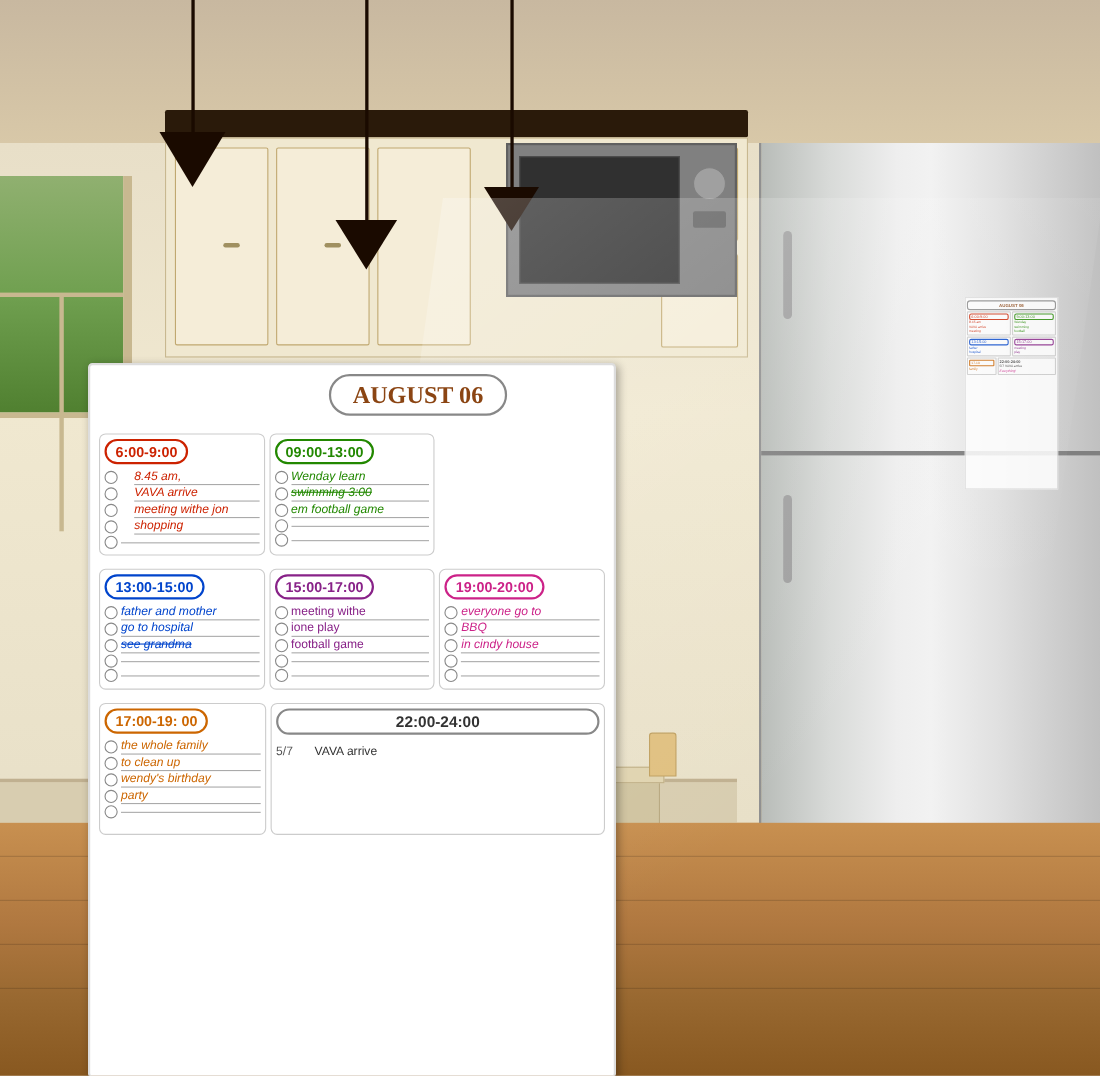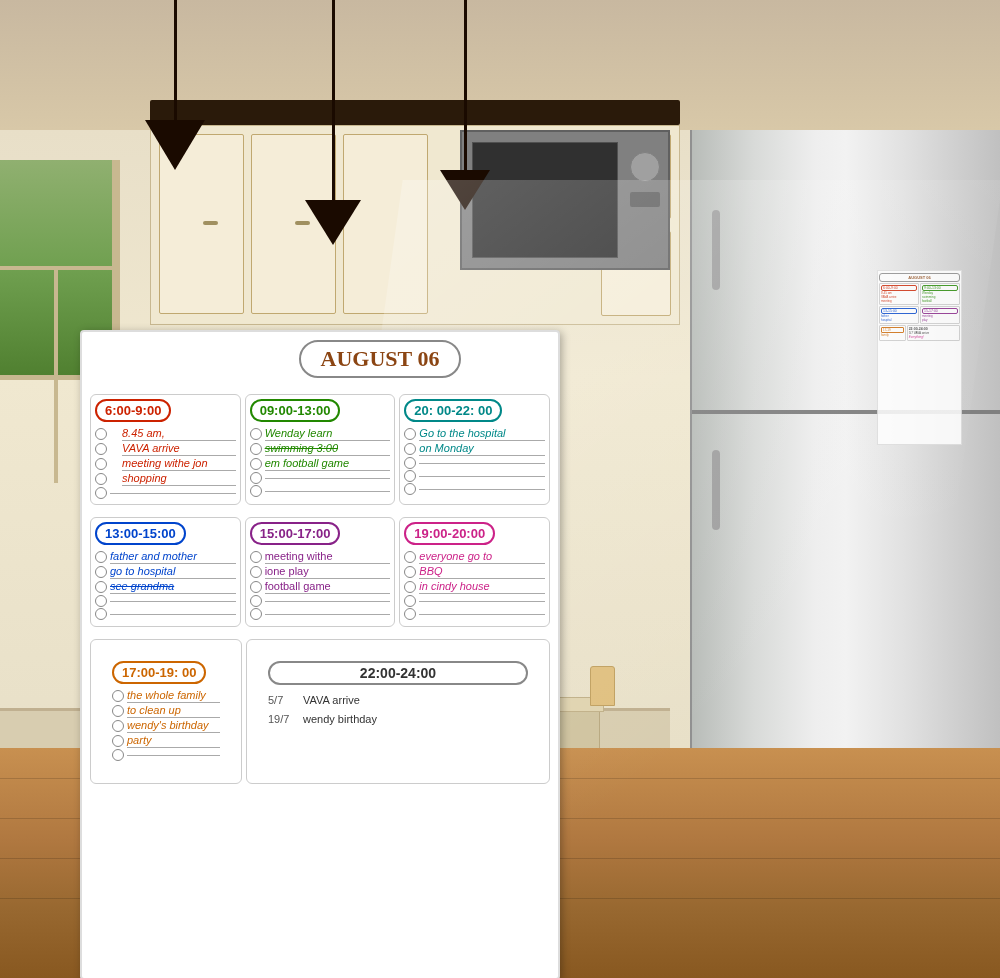--- a/index.html
+++ b/index.html
@@ -125,21 +125,21 @@
     
     .planner-bottom {
       display: grid;
       grid-template-columns: 1fr 2fr;
       gap: 4px;
     }
 
     .time-block-wide {
       border: 1.5px solid #ccc;
       border-radius: 6px;
-      padding: 21px;
+      padding: 4px;
       background: white;
       min-height: 120px;
     }
 
     .notes-content {
       font-size: 11px;
       color: #333;
       line-height: 1.7;
       margin-top: 4px;
     }
@@ -333,43 +333,20 @@
       <div class="task-item">
         <div class="checkbox"></div>
         <span class="task-text"></span>
       </div>
       <div class="task-item">
         <div class="checkbox"></div>
         <span class="task-text"></span>
       </div>
     </div>
 
-    <div class="time-block">
-      <div class="time-label time-teal">20: 00-22: 00</div>
-      <div class="task-item">
-        <div class="checkbox"></div>
-        <span class="task-text task-teal">Go to the hospital</span>
-      </div>
-      <div class="task-item">
-        <div class="checkbox"></div>
-        <span class="task-text task-teal">on Monday</span>
-      </div>
-      <div class="task-item">
-        <div class="checkbox"></div>
-        <span class="task-text"></span>
-      </div>
-      <div class="task-item">
-        <div class="checkbox"></div>
-        <span class="task-text"></span>
-      </div>
-      <div class="task-item">
-        <div class="checkbox"></div>
-        <span class="task-text"></span>
-      </div>
-    </div>
   </div>
 
   <div class="planner-grid">
 
     <div class="time-block">
       <div class="time-label time-blue">13:00-15:00</div>
       <div class="task-item">
         <div class="checkbox"></div>
         <span class="task-text task-blue">father and mother</span>
       </div>
@@ -463,18 +440,17 @@
       <div class="task-item">
         <div class="checkbox"></div>
         <span class="task-text"></span>
       </div>
     </div>
 
     <div class="time-block-wide">
       <div style="text-align:center;font-weight:bold;font-size:14px;color:#333;margin-bottom:6px;border:2px solid #888;border-radius:15px;padding:2px 10px;">22:00-24:00</div>
       <div class="notes-content">
         <div><span style="display:inline-block;width:35px;color:#555;">5/7</span><span>VAVA arrive</span></div>
-        <div><span style="display:inline-block;width:35px;color:#555;">19/7</span><span>wendy birthday</span></div>
       </div>
     </div>
   </div>
 
 </div>
 
 </body></html>

